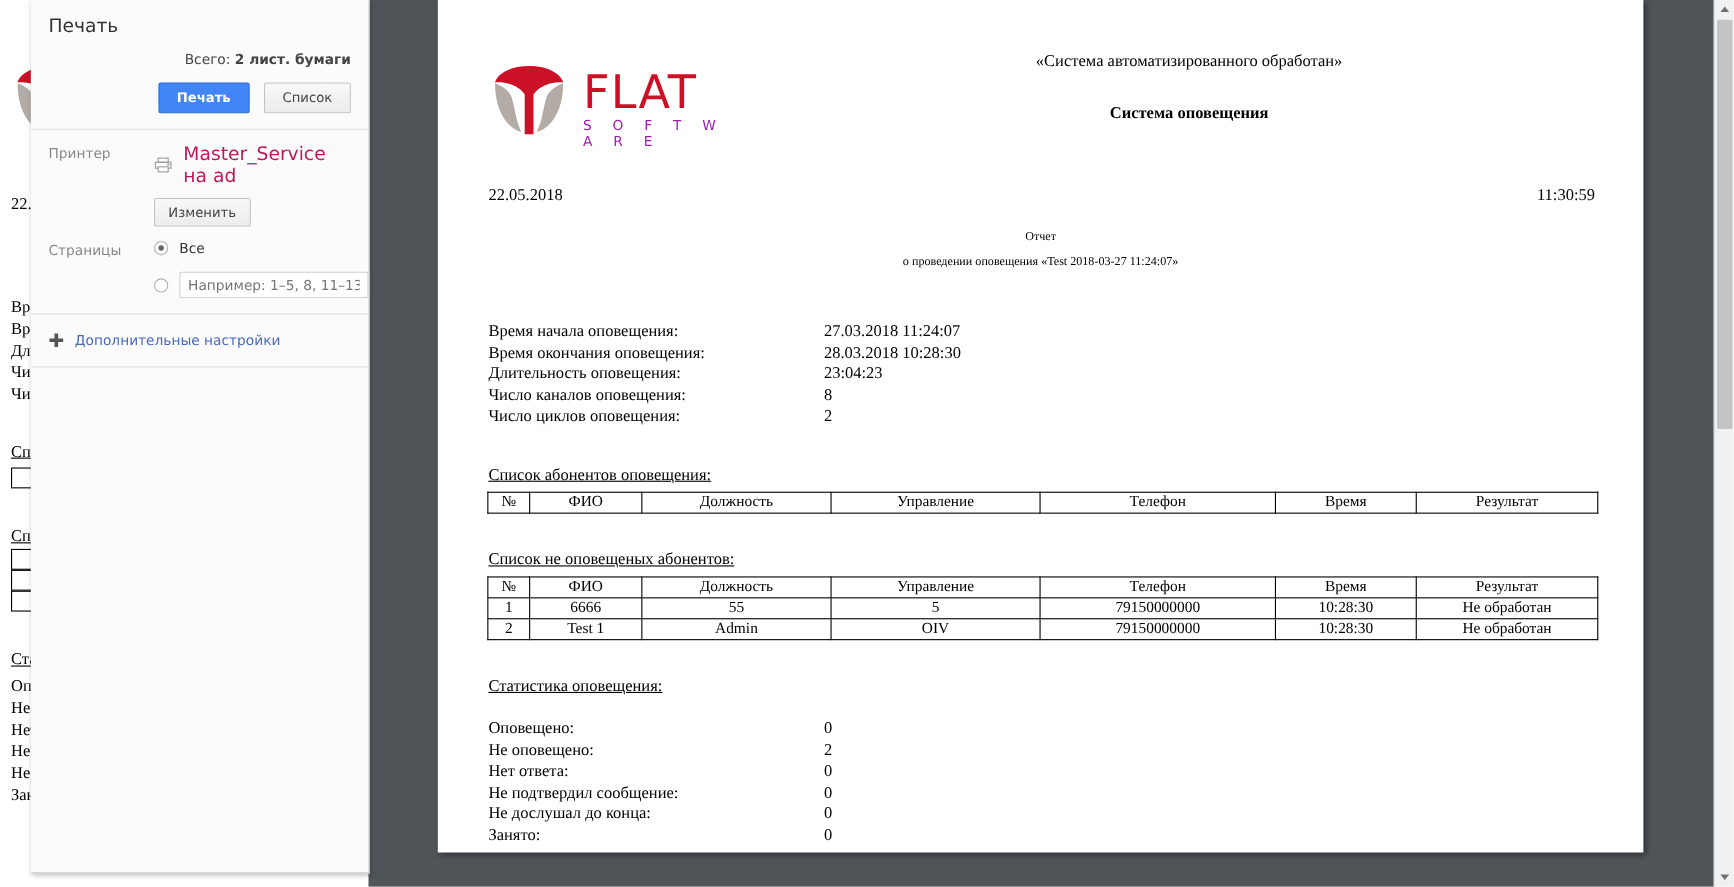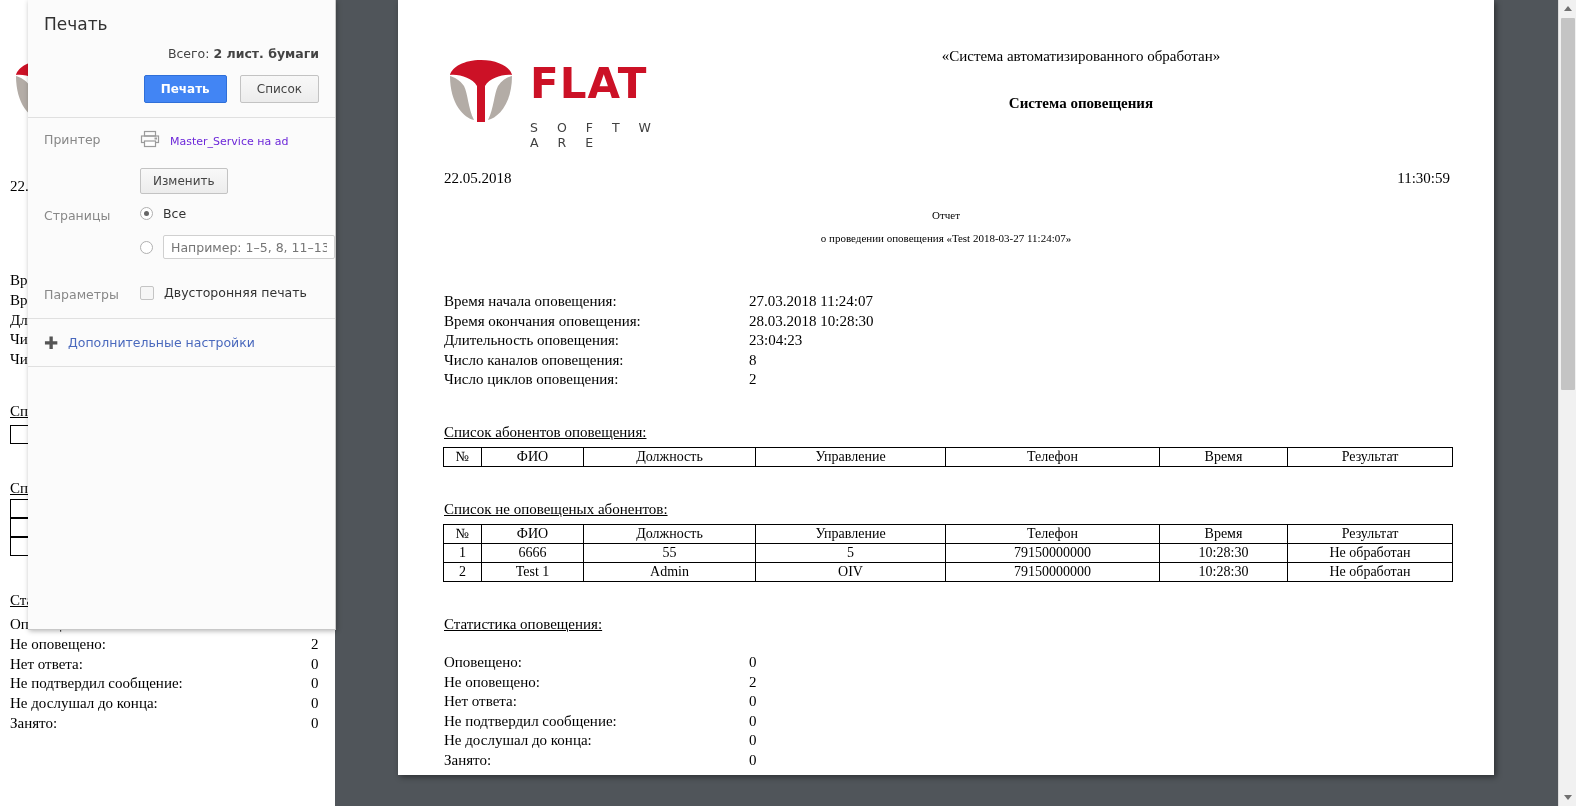--- a/index.html
+++ b/index.html
@@ -46,27 +46,27 @@
     color: #000;
   }
 
   
   .doc-head { position: relative; height: 140px; }
   .logo-wrap { position: absolute; left: 46px; top: 58px; width: 220px; height: 66px; }
   .logo-mark { position: absolute; left: 0; top: 0; width: 74px; height: 66px; }
   .logo-word { position: absolute; left: 86px; top: 6px; }
   .logo-flat {
     font-family: "DejaVu Sans", sans-serif;
-    font-weight: 700; font-size: 42px; letter-spacing: 1px;
+    font-weight: 400; font-size: 42px; letter-spacing: 1px;
     color: #cc1126; line-height: 40px;
   }
   .logo-sub {
     font-family: "DejaVu Sans", sans-serif;
     font-size: 12.5px; letter-spacing: 7.5px;
-    color: #404040; margin-top: 16px;
+    color: #a21caf; margin-top: 2px;
   }
   .head-right { position: absolute; left: 300px; right: 30px; top: 48px; text-align: center; }
   .head-sys { font-size: 15px; }
   .head-bold { font-size: 15px; font-weight: bold; margin-top: 30px; }
 
   .datebar { position: relative; height: 28px; margin-top: 30px; }
   .datebar .d-left { position: absolute; left: 46px; font-size: 15px; }
   .datebar .d-right { position: absolute; right: 44px; font-size: 15px; text-align: center; }
 
   .title-block { text-align: center; margin-top: 6px; }
@@ -104,21 +104,21 @@
   .c-tel   { width: 214px; }
   .c-vrem  { width: 128px; }
 
   .stat-block { margin-top: 14px; padding-left: 46px; }
   .stat-row { display: flex; font-size: 15px; line-height: 19.6px; }
   .stat-row .k { width: 305px; }
 
   
   #dialog {
     position: absolute; left: 28px; top: 0;
-    width: 308px; height: 630px;
+    width: 308px; height: 794px;
     background: #fbfbfb;
     border-right: 1px solid #c8c8c8;
     border-bottom: 1px solid #c8c8c8;
     box-shadow: 1px 1px 5px rgba(0,0,0,.3);
     font-family: "DejaVu Sans", sans-serif;
     color: #333;
     overflow: hidden;
   }
   .dlg-sec { padding: 0 16px; }
   .dlg-divider { height: 1px; background: #e0e0e0; margin: 0; }
@@ -141,24 +141,24 @@
     color: #444; border: 1px solid #c3c3c3;
   }
 
   .row {
     display: flex; align-items: flex-start;
     padding: 12px 0 0 0; font-size: 12.5px;
   }
   .row .lbl { width: 96px; color: #888; padding-top: 2px; flex: 0 0 96px; }
   .row .ctl { flex: 1; }
 
-  .printer-name { color: #6d28d9; font-size: 11px; display:flex; align-items:flex-end; }
+  .printer-name { color: #be185d; font-size: 17px; display:flex; align-items:center; }
   .printer-name .pn-txt { margin-left: 10px; }
   .btn-change {
-    display:inline-block; margin-top: 20px;
+    display:inline-block; margin-top: 10px;
     background: linear-gradient(#f8f8f8,#ececec);
     border: 1px solid #c3c3c3; border-radius: 2px;
     font-size: 12px; padding: 5px 12px; color: #444;
   }
 
   .radio-line { display:flex; align-items:center; margin-bottom: 14px; }
   .radio {
     width: 13px; height: 13px; border-radius: 50%;
     border: 1px solid #b0b0b0; background: #fff;
     position: relative; flex: 0 0 13px;
@@ -445,29 +445,20 @@
           <span class="rl-txt">Все</span>
         </div>
         <div class="radio-line">
           <span class="radio"></span>
           <input class="pages-input" type="text" placeholder="Например: 1–5, 8, 11–13" style="">
         </div>
       </div>
     </div>
 
 
-    <div class="row" style="padding-bottom:16px;">
-      <div class="lbl">Параметры</div>
-      <div class="ctl">
-        <div class="check-line">
-          <span class="checkbox"></span>
-          <span class="cl-txt">Двусторонняя печать</span>
-        </div>
-      </div>
-    </div>
   </div>
 
   <div class="dlg-divider"></div>
 
   <div class="dlg-sec">
     <div class="more-row">
       <span class="plus">✚</span>
       <span class="link">Дополнительные настройки</span>
     </div>
   </div>

